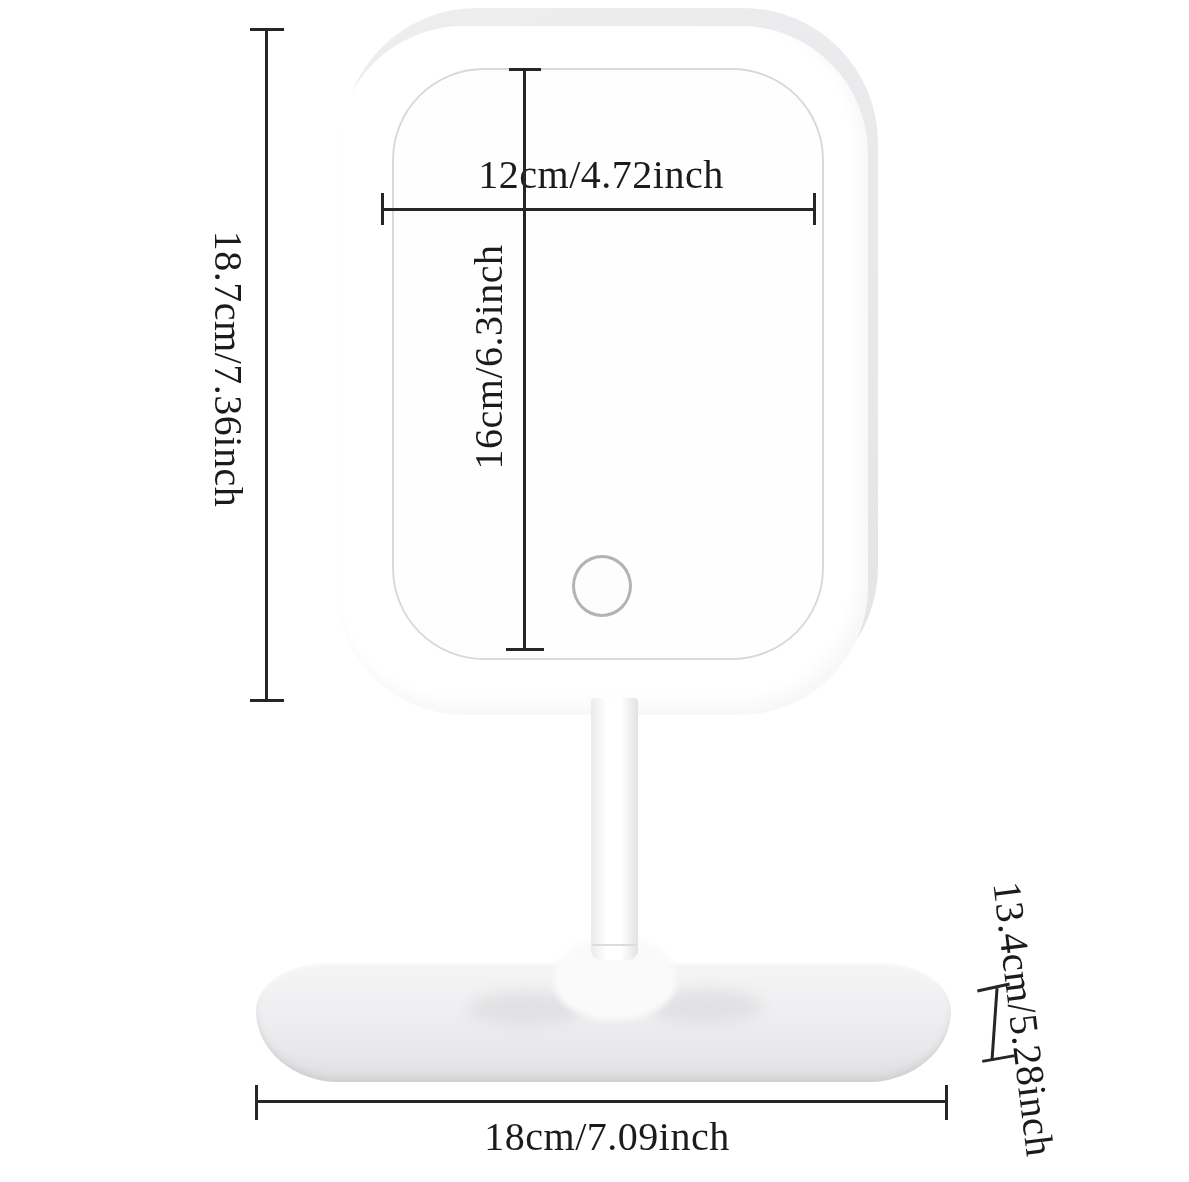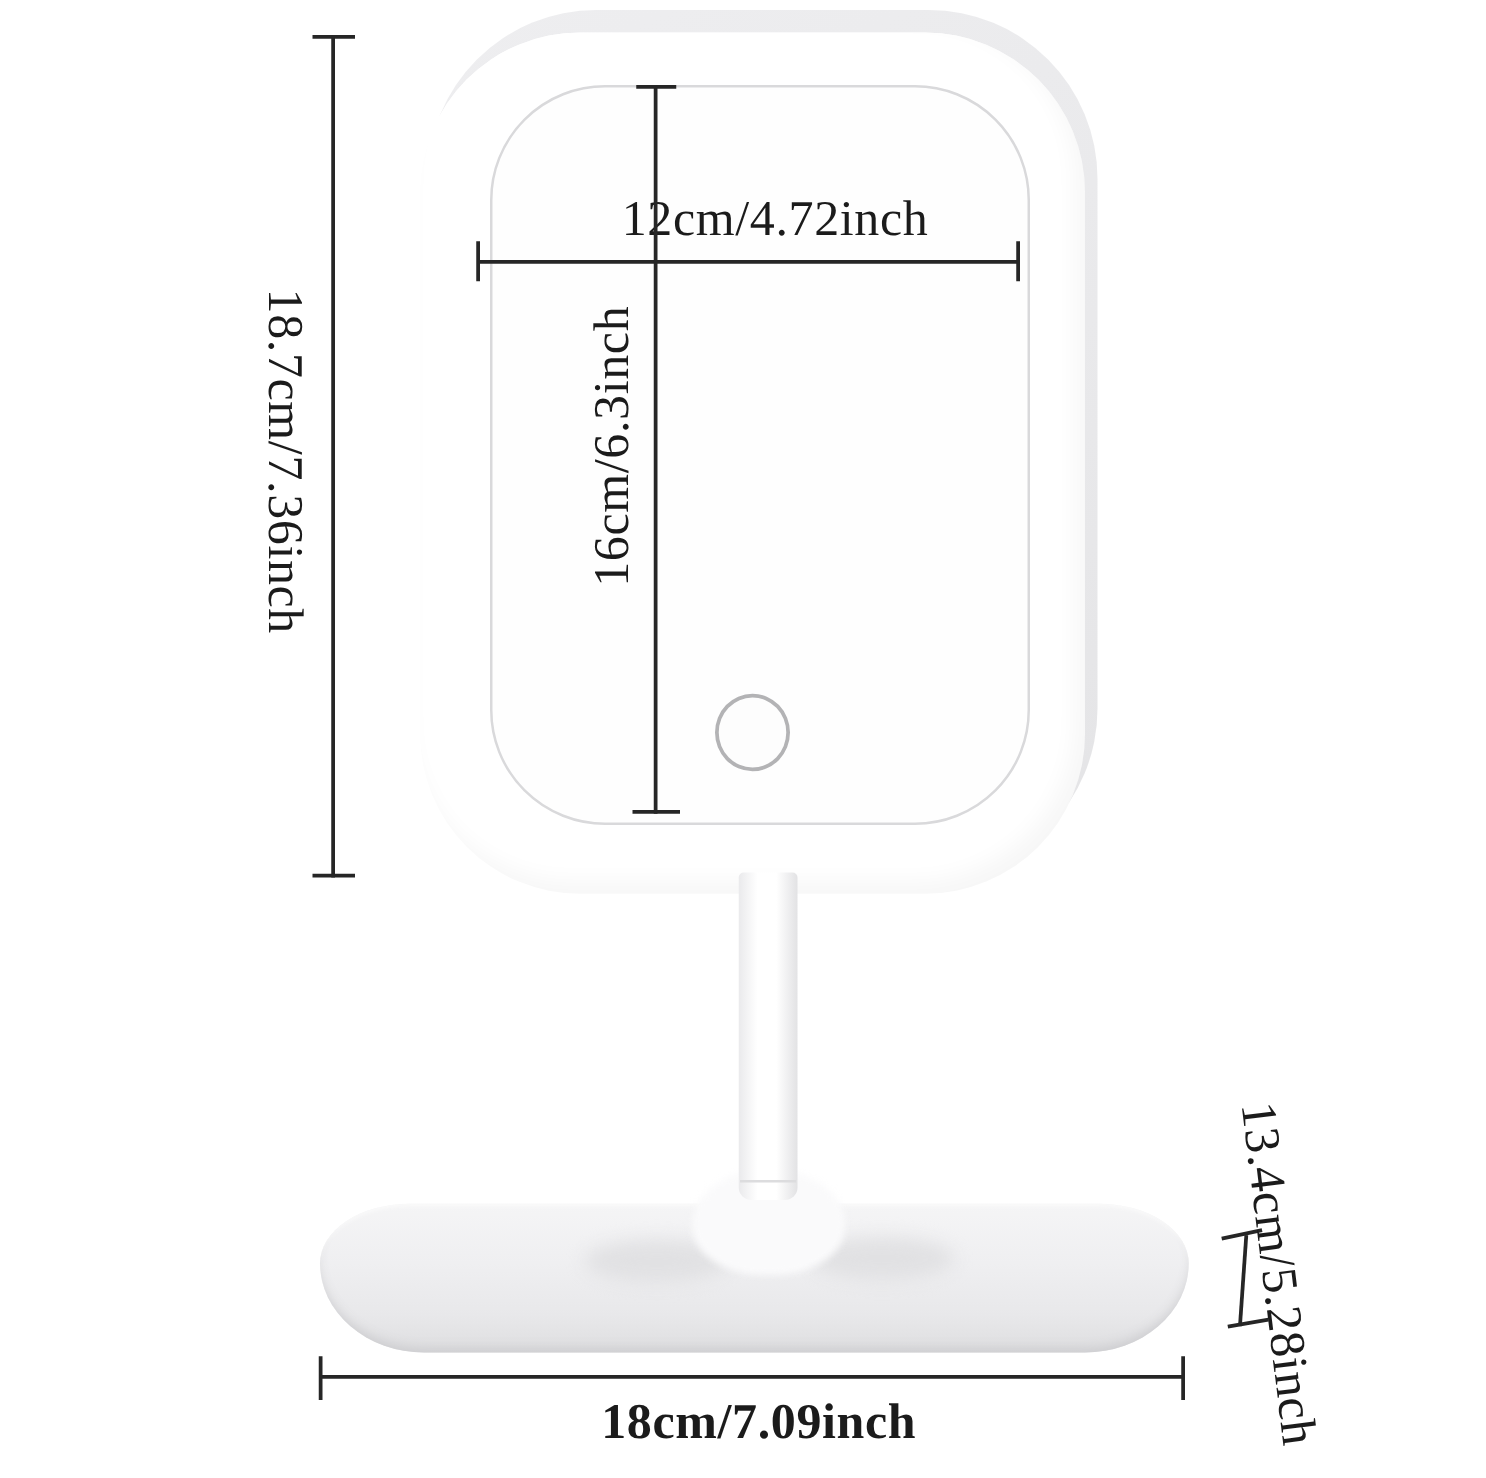--- a/index.html
+++ b/index.html
@@ -61,36 +61,36 @@
 
   
   .l-line{left:265px;top:30px;width:3px;height:672px;}
   .l-tick-t{left:250px;top:28px;width:34px;height:3px;}
   .l-tick-b{left:250px;top:699px;width:34px;height:3px;}
   .l-label{left:228px;top:369px;}
   
   .t-line{left:382px;top:208px;width:434px;height:3px;}
   .t-tick-l{left:381px;top:193px;width:3px;height:32px;}
   .t-tick-r{left:813px;top:193px;width:3px;height:32px;}
-  .t-label{left:620px;top:175px;}
+  .t-label{left:601px;top:175px;}
   
   .m-line{left:523px;top:70px;width:3px;height:581px;}
   .m-tick-t{left:509px;top:68px;width:32px;height:3px;}
   .m-tick-b{left:506px;top:648px;width:38px;height:3px;}
   .m-label{left:489px;top:357px;}
   
   .r-line{left:993px;top:988px;width:3px;height:73px;transform:rotate(4deg);}
   .r-tick-t{left:977px;top:986px;width:33px;height:3px;transform:rotate(-12deg);}
   .r-tick-b{left:982px;top:1057px;width:33px;height:3px;transform:rotate(-10deg);}
   .r-label{left:1023px;top:1019px;}
   
   .b-line{left:256px;top:1100px;width:692px;height:3px;}
   .b-tick-l{left:255px;top:1085px;width:3px;height:35px;}
   .b-tick-r{left:945px;top:1085px;width:3px;height:35px;}
-  .b-label{left:607px;top:1137px;font-weight:bold;}
+  .b-label{left:607px;top:1137px;}
 </style>
 </head>
 <body>
 
 <div class="stage">
 
   <div class="abs shell"></div>
   <div class="abs ring"></div>
   <div class="abs glass"></div>
 

